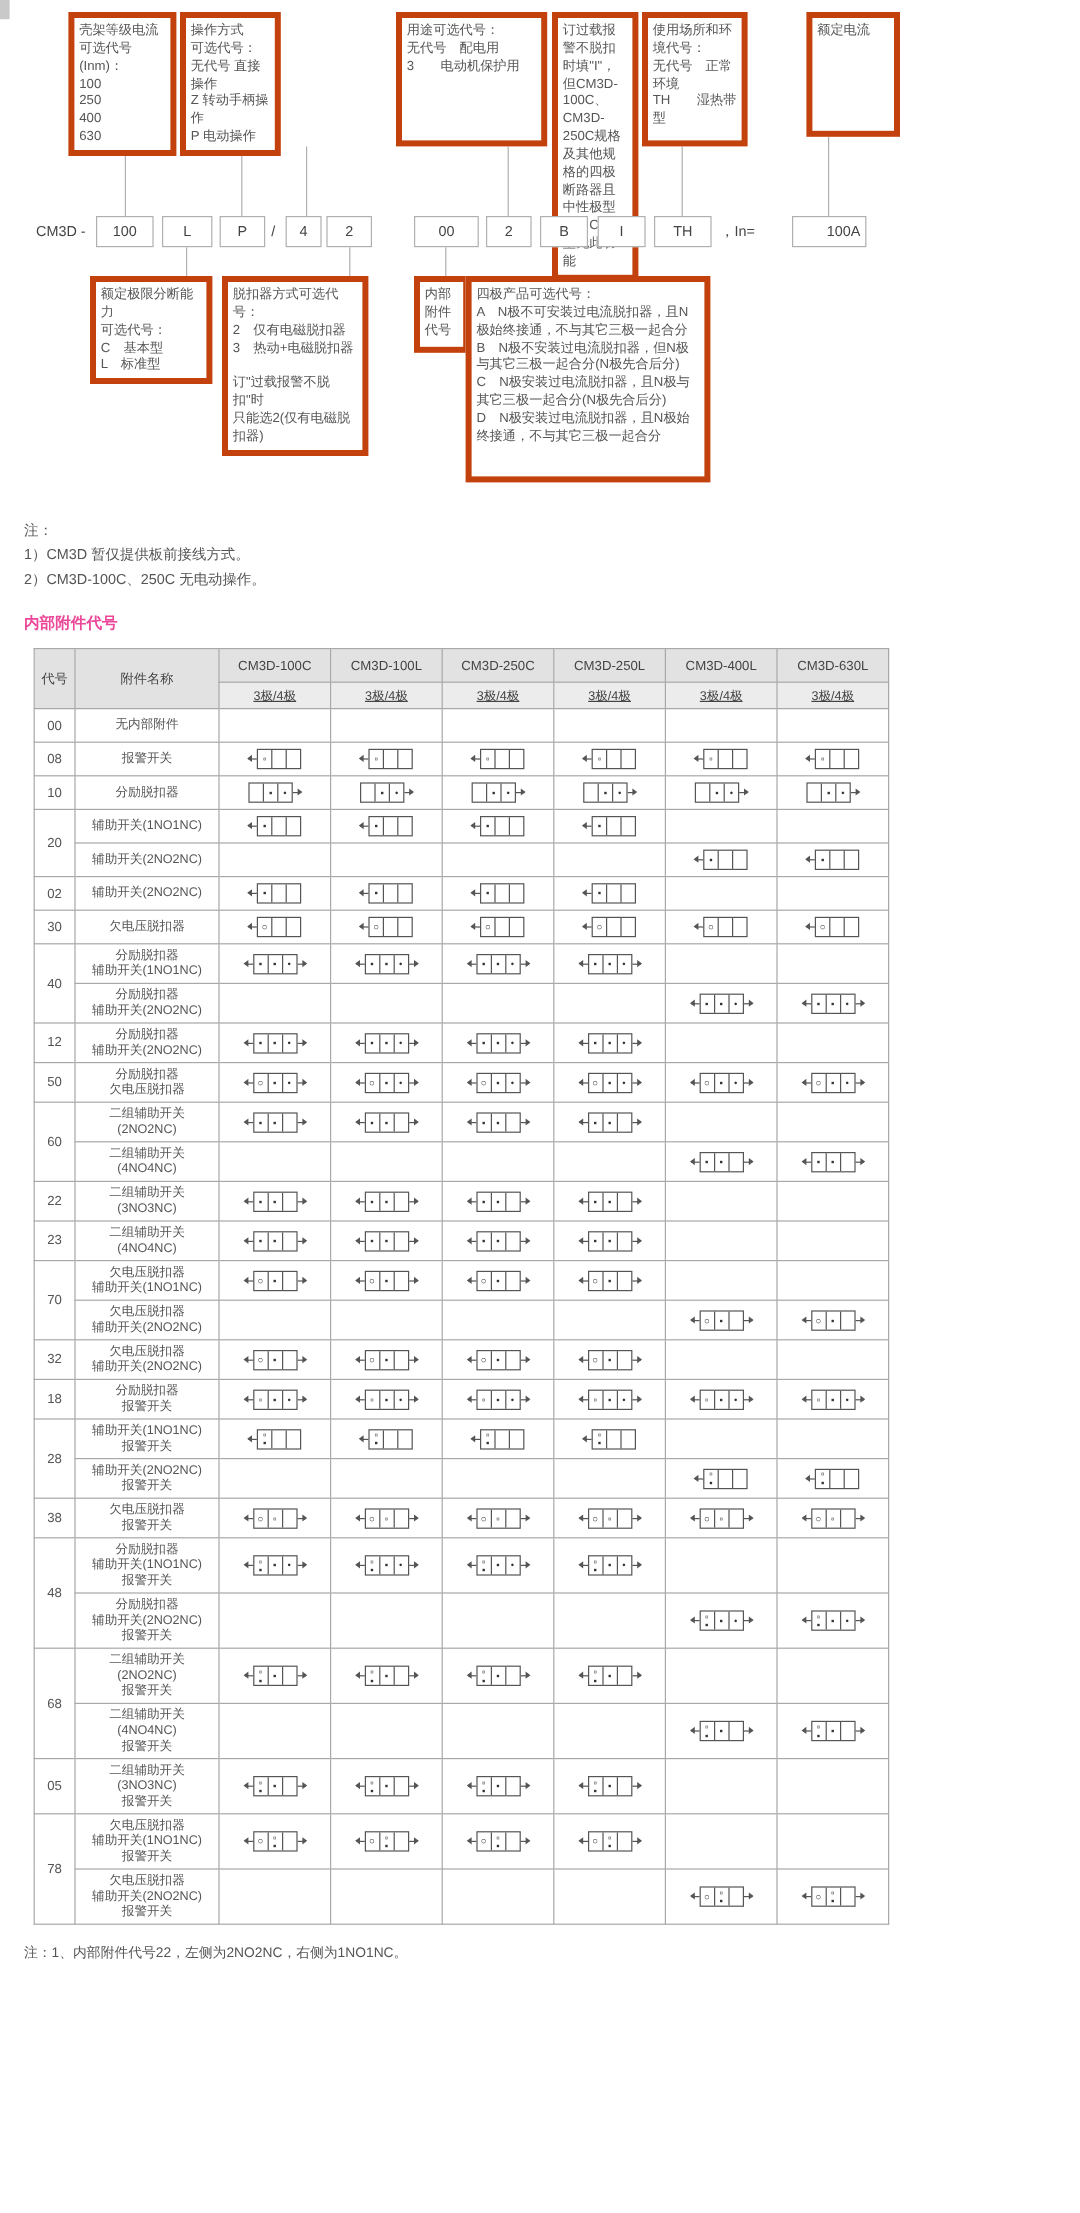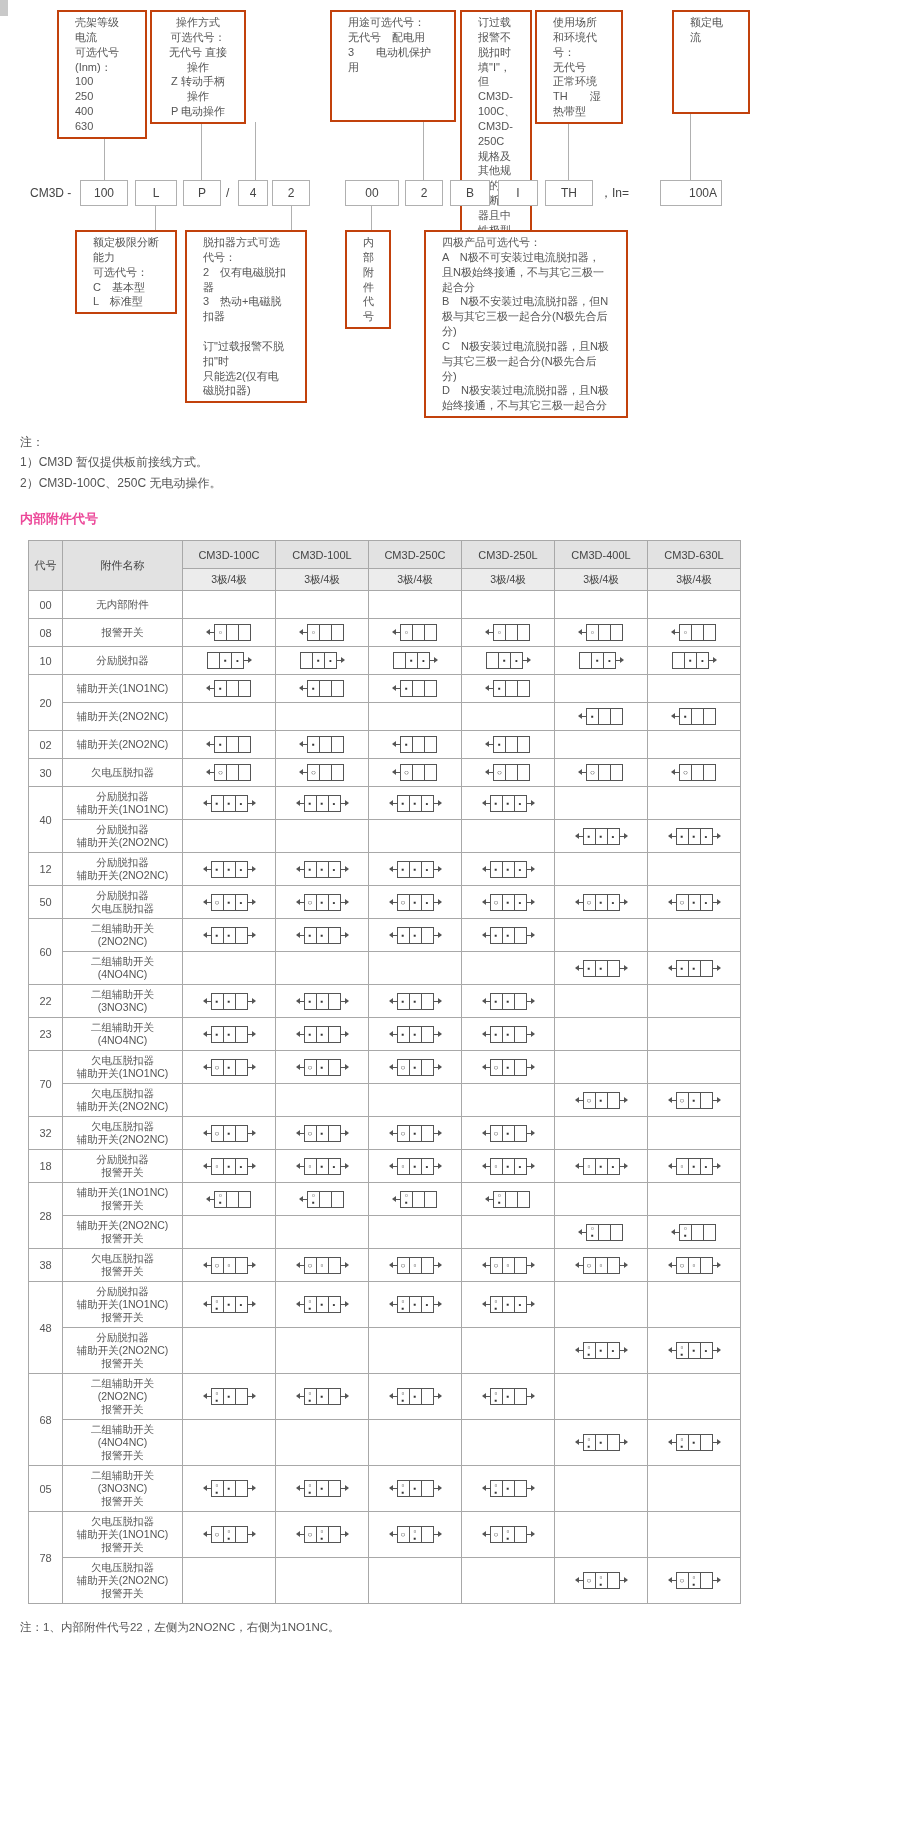--- a/index.html
+++ b/index.html
@@ -1,31 +1,31 @@
 <!DOCTYPE html>
 <html><head>
 <meta charset="utf-8">
 <style>
   html,body{margin:0;padding:0;background:#ffffff;}
   body{width:900px;font-family:"Liberation Sans","DejaVu Sans",sans-serif;color:#555;}
   .page{position:relative;width:900px;min-height:1844px;background:#fff;}
   .corner{position:absolute;left:0;top:0;width:8px;height:16px;background:#c9c9c9;}
   #diagram{position:relative;height:430px;}
-  .tbox,.bbox{position:absolute;border:2px solid #c2410c;background:#fff;font-size:11px;line-height:1.35;
-    padding:3px 16px;white-space:pre-line;color:#555;box-sizing:border-box;z-index:2;}
+  .tbox,.bbox{position:absolute;border:5px solid #c2410c;background:#fff;font-size:11px;line-height:1.35;
+    padding:3px 4px;white-space:pre-line;color:#555;box-sizing:border-box;z-index:2;}
   .vline{position:absolute;width:1px;background:#b0b0b0;z-index:1;}
   .mbox{position:absolute;border:1px solid #b0b0b0;height:26px;line-height:24px;text-align:center;
     font-size:12px;color:#444;box-sizing:border-box;background:#fff;z-index:2;}
   .mtext{position:absolute;height:26px;line-height:26px;font-size:12px;color:#444;z-index:2;}
   .notes{margin:2px 0 0 20px;font-size:12px;line-height:1.7;color:#555;}
   .tbl-title{margin:17px 0 12px 20px;font-size:13px;font-weight:bold;color:#ec4899;}
   table{border-collapse:collapse;margin-left:28px;table-layout:fixed;}
   th,td{border:1px solid #a8a8a8;font-size:11px;color:#555;text-align:center;padding:2px 3px;box-sizing:border-box;}
   th{background:#e2e2e2;font-weight:normal;color:#444;height:28px;}
-  tr.sub th{background:#ececec;height:22px;font-size:10.5px;}
+  tr.sub th{background:#ececec;height:22px;font-size:10.5px;text-decoration:underline;}
   td.code{font-size:11px;}
   td.name{font-size:10.5px;line-height:13px;white-space:pre-line;padding:3px 2px;margin-left:20px;}
   td.dg{height:28px;}
   .diag{display:inline-flex;align-items:center;vertical-align:middle;}
   .dbox{display:flex;border:1px solid #555;background:#fff;}
   .dcell{width:11px;height:15px;display:flex;flex-direction:column;align-items:center;justify-content:center;
     border-right:1px solid #555;font-size:8px;line-height:7px;color:#333;}
   .dcell:last-child{border-right:none;}
   .dcell span{display:block;}
   .lead{width:7px;height:1px;background:#555;position:relative;}
@@ -41,21 +41,21 @@
 <div class="page">
   <div class="corner"></div>
 
   <div id="diagram">
       <div class="tbox" style="left: 57px; top: 10px; width: 90px; min-height: 112px;">壳架等级电流
 可选代号(Inm)：
 100
 250
 400
 630</div>
-      <div class="tbox" style="left: 150px; top: 10px; width: 96px; min-height: 112px; text-align: center;">操作方式
+      <div class="tbox" style="left: 150px; top: 10px; width: 84px; min-height: 112px;">操作方式
 可选代号：
 无代号 直接操作
 Z 转动手柄操作
 P 电动操作</div>
       <div class="tbox" style="left: 330px; top: 10px; width: 126px; min-height: 112px;">用途可选代号：
 无代号　配电用
 3　　电动机保护用</div>
       <div class="tbox" style="left: 460px; top: 10px; width: 72px; min-height: 152px;">订过载报警不脱扣时填"I"，但CM3D-100C、CM3D-250C规格及其他规格的四极断路器且中性极型式为C、D型无此功能</div>
       <div class="tbox" style="left: 535px; top: 10px; width: 88px; min-height: 112px;">使用场所和环境代号：
 无代号　正常环境
@@ -67,21 +67,21 @@
 L　标准型</div>
       <div class="bbox" style="left: 185px; top: 230px; width: 122px; min-height: 128px;">脱扣器方式可选代号：
 2　仅有电磁脱扣器
 3　热动+电磁脱扣器
 
 订"过载报警不脱扣"时
 只能选2(仅有电磁脱扣器)</div>
       <div class="bbox" style="left: 345px; top: 230px; width: 46px; min-height: 64px;">内部
 附件
 代号</div>
-      <div class="bbox" style="left: 424px; top: 230px; width: 204px; min-height: 172px;">四极产品可选代号：
+      <div class="bbox" style="left: 388px; top: 230px; width: 204px; min-height: 172px;">四极产品可选代号：
 A　N极不可安装过电流脱扣器，且N极始终接通，不与其它三极一起合分
 B　N极不安装过电流脱扣器，但N极与其它三极一起合分(N极先合后分)
 C　N极安装过电流脱扣器，且N极与其它三极一起合分(N极先合后分)
 D　N极安装过电流脱扣器，且N极始终接通，不与其它三极一起合分</div>
       <div class="mbox" style="left: 80px; top: 180px; width: 48px;">100</div>
       <div class="mbox" style="left: 135px; top: 180px; width: 42px;">L</div>
       <div class="mbox" style="left: 183px; top: 180px; width: 38px;">P</div>
       <div class="mbox" style="left: 238px; top: 180px; width: 30px;">4</div>
       <div class="mbox" style="left: 272px; top: 180px; width: 38px;">2</div>
       <div class="mbox" style="left: 345px; top: 180px; width: 54px;">00</div>

